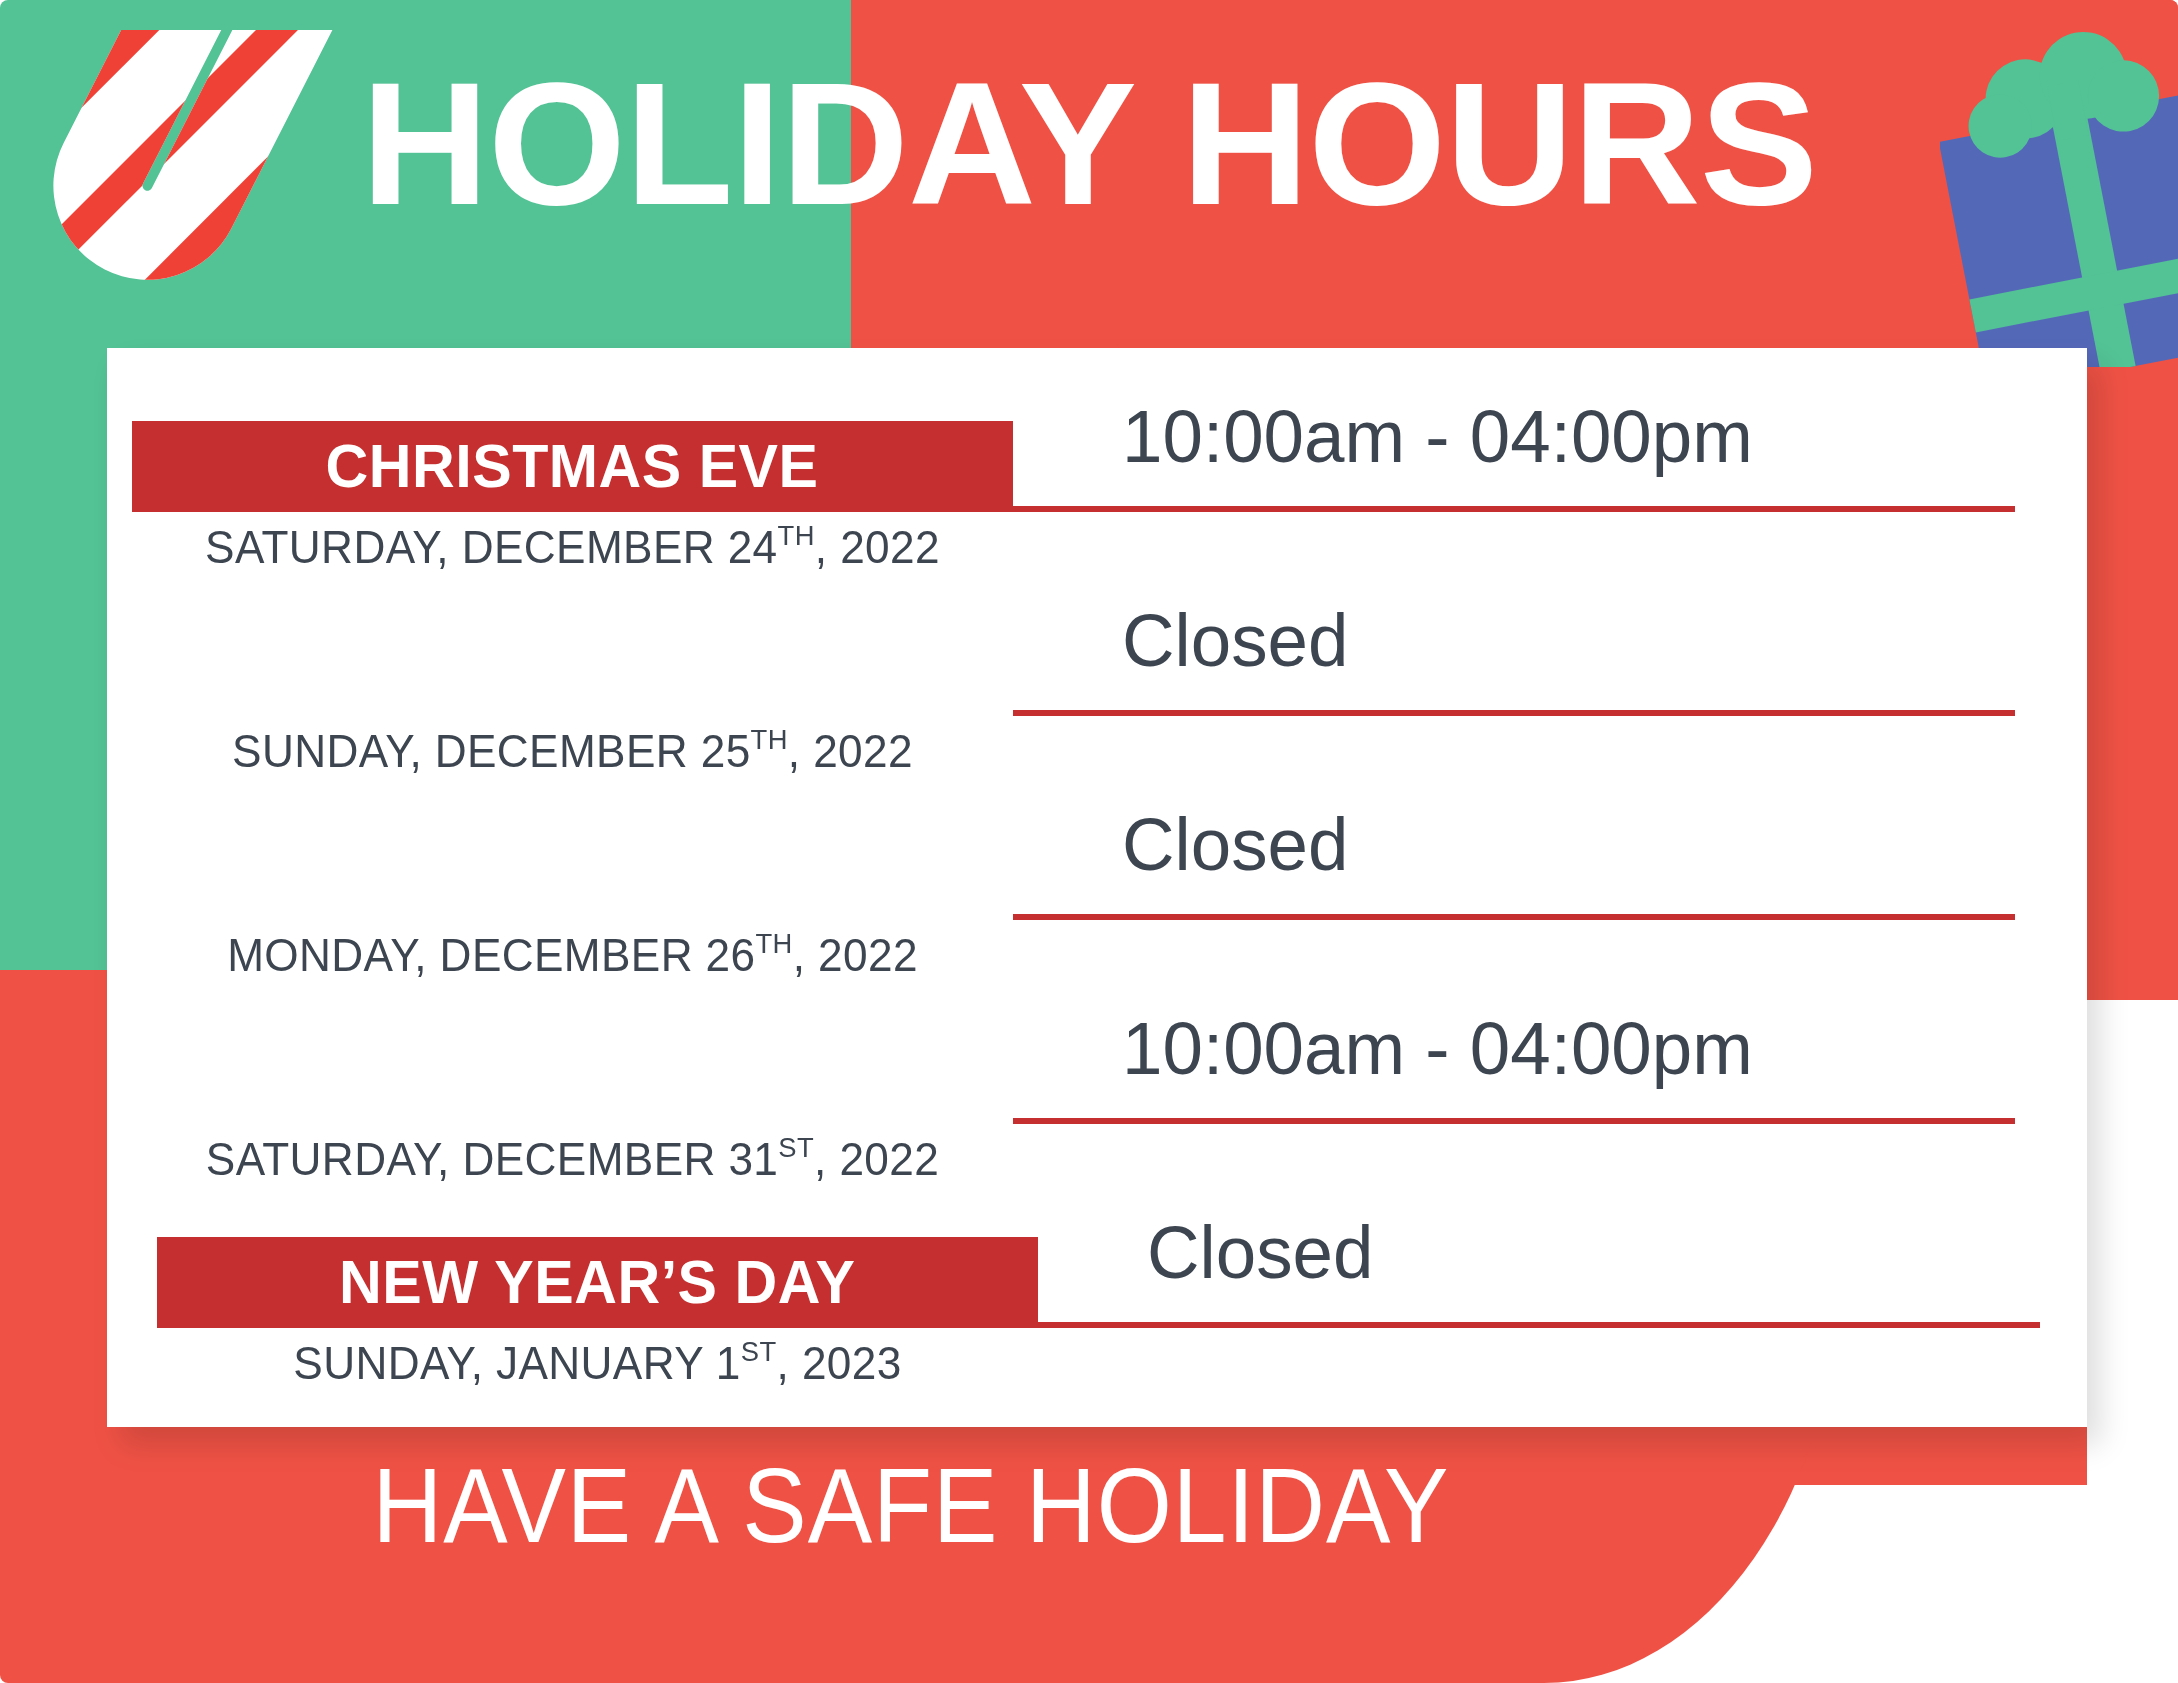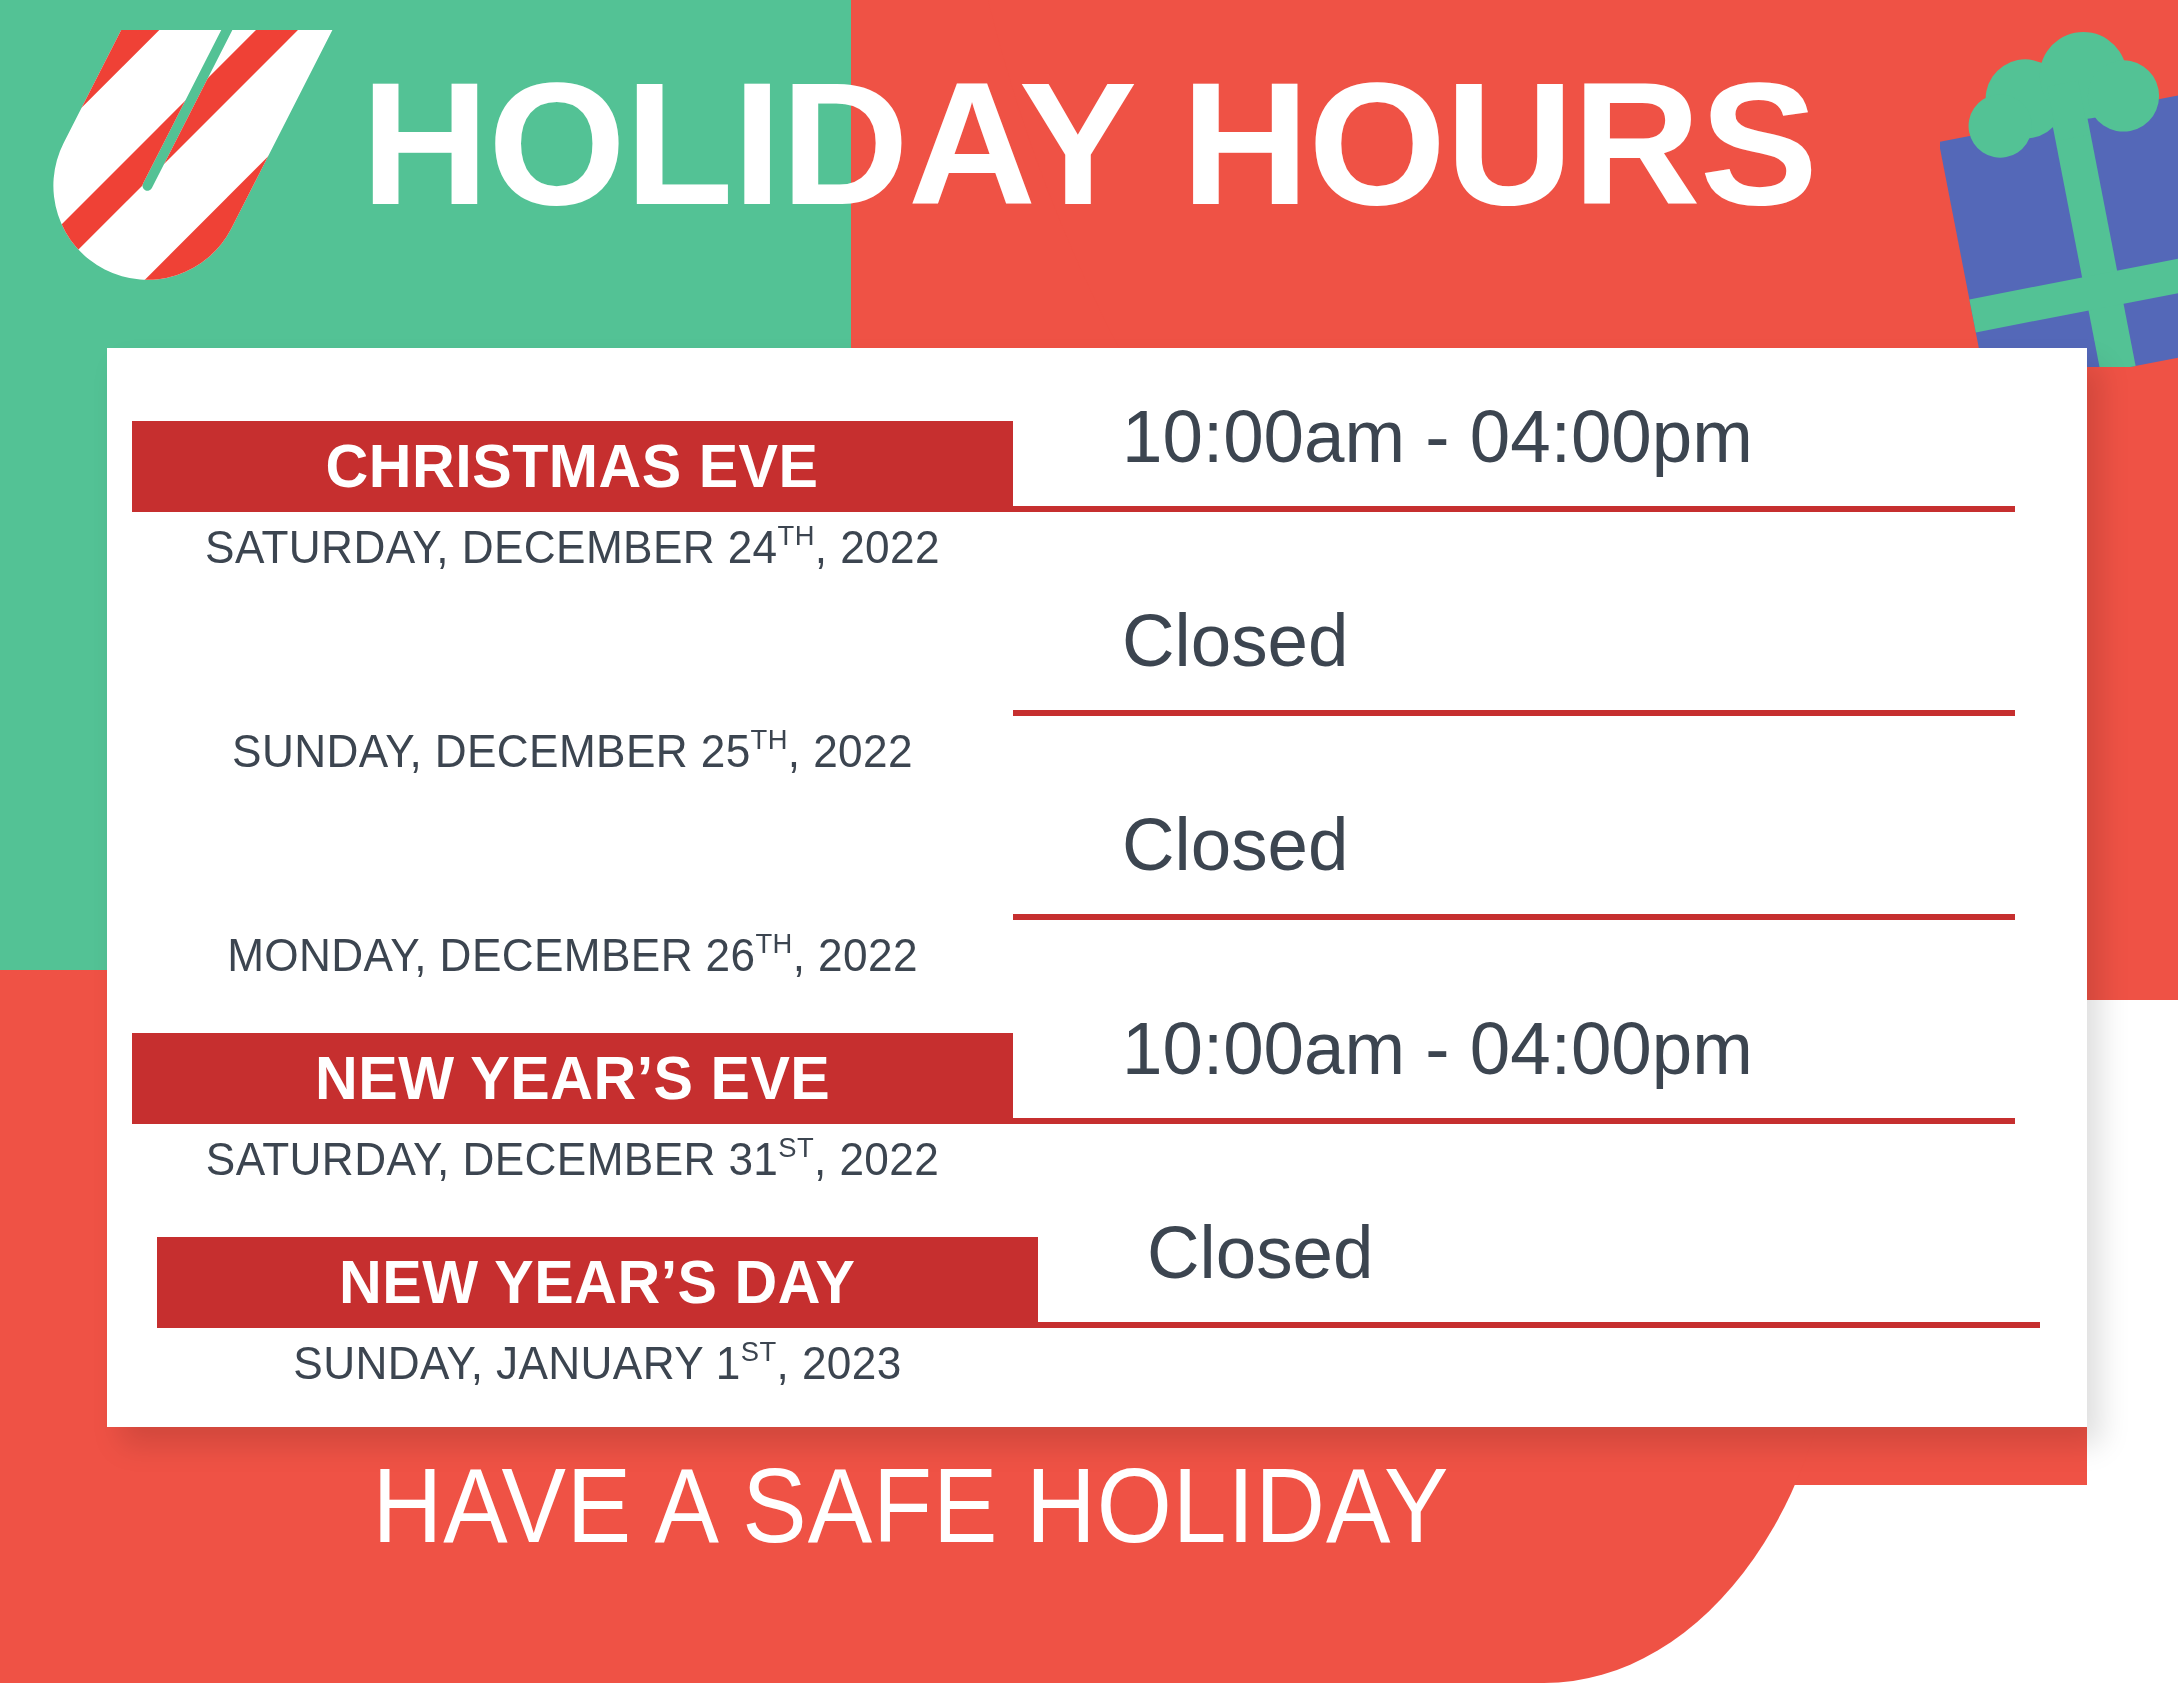--- a/index.html
+++ b/index.html
@@ -7,20 +7,21 @@
     padding: 0;
     background: #ffffff;
   }
   #poster {
     position: relative;
     width: 2178px;
     height: 1683px;
     overflow: hidden;
     background: #ffffff;
     font-family: "Liberation Sans", sans-serif;
+    border-radius: 8px;
   }
 
   
   .bg-green {
     position: absolute;
     left: 0; top: 0;
     width: 1109px; height: 1035px;
     background: #53C295;
     clip-path: polygon(0 0, 1109px 0, 1109px 980px, 0 1035px);
   }
@@ -253,23 +254,20 @@
           <div class="row-date"><span>SUNDAY, DECEMBER 25</span><sup>TH</sup><span>, 2022</span></div>
           <div class="row-hours">Closed</div>
           <div class="row-rule"></div>
         </div>
         <div class="row">
           <div class="row-date"><span>MONDAY, DECEMBER 26</span><sup>TH</sup><span>, 2022</span></div>
           <div class="row-hours">Closed</div>
           <div class="row-rule"></div>
         </div>
         <div class="row">
-          <div class="row-band">
-            <span class="row-band-label">NEW YEAR’S EVE</span>
-          </div>
           <div class="row-date"><span>SATURDAY, DECEMBER 31</span><sup>ST</sup><span>, 2022</span></div>
           <div class="row-hours">10:00am - 04:00pm</div>
           <div class="row-rule"></div>
         </div>
         <div class="row">
           <div class="row-band">
             <span class="row-band-label">NEW YEAR’S DAY</span>
           </div>
           <div class="row-date"><span>SUNDAY, JANUARY 1</span><sup>ST</sup><span>, 2023</span></div>
           <div class="row-hours">Closed</div>

